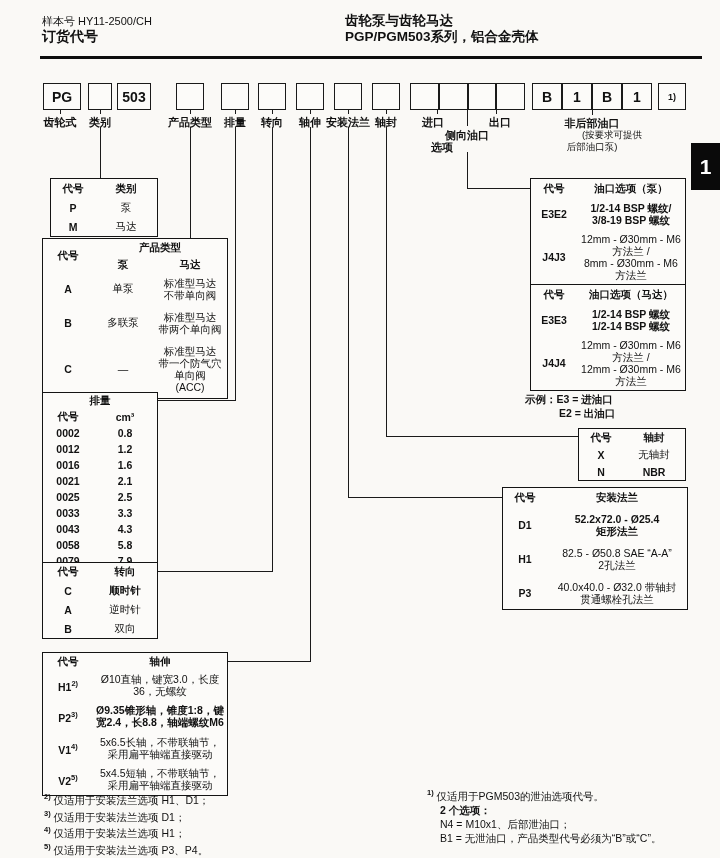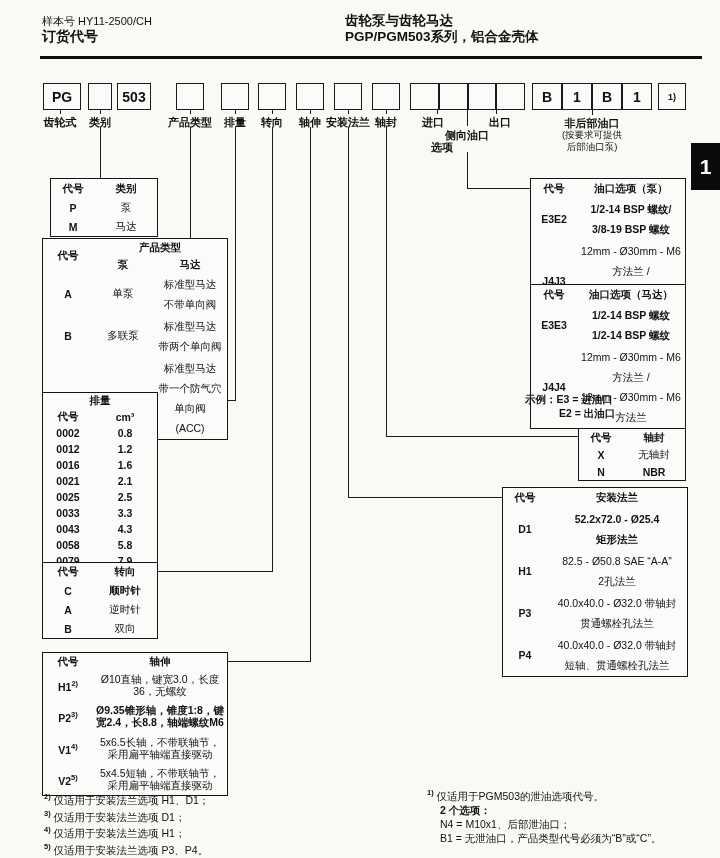--- a/index.html
+++ b/index.html
@@ -32,21 +32,21 @@
   .hl{position:absolute;height:1.2px;background:#1a1a1a;}
   
   table.tbl{position:absolute;border-collapse:collapse;border:1.8px solid #141414;background:#fcfbf9;}
   table.tbl td{border:0 solid #141414;padding:1px 3px;font-size:10.5px;text-align:center;vertical-align:middle;}
   td.hdr{font-weight:bold;}
   td.bb{border-bottom-width:1.4px;}
   td.bb2{border-bottom-width:1.8px;}
   td.bl{border-left-width:1.4px;}
   td.code{font-weight:bold;}
   td.top{vertical-align:top;padding-top:2px;}
-  td.pre{white-space:pre-line;line-height:20px;}
+  td.pre{white-space:pre-line;line-height:12px;}
   td.desc{text-align:left;font-size:9.8px;line-height:11.5px;padding:2px 3px;}
   sup.fn{font-size:7.5px;vertical-align:super;font-weight:bold;}
   
   .fnl{left:44px;top:790px;font-size:10.5px;line-height:14px;}
   .fnr{left:427px;top:786px;font-size:10.5px;line-height:14px;}
   .fnr .ind{padding-left:13px;}
   .exm{font-size:10.5px;line-height:14px;}
 </style>
 </head>
 <body>
@@ -104,21 +104,21 @@
   <div class="lbl" style="left:235px;top:115px;">排量</div>
   <div class="lbl" style="left:272px;top:115px;">转向</div>
   <div class="lbl" style="left:310px;top:115px;">轴伸</div>
   <div class="lbl" style="left:348px;top:115px;">安装法兰</div>
   <div class="lbl" style="left:386px;top:115px;">轴封</div>
   <div class="lbl" style="left:433px;top:115px;">进口</div>
   <div class="lbl" style="left:500px;top:115px;">出口</div>
   <div class="lbl" style="left:467px;top:128px;">侧向油口</div>
   <div class="lbl" style="left:442px;top:140px;">选项</div>
   <div class="lbl" style="left:592px;top:116px;">非后部油口</div>
-  <div class="lbl sm" style="left:592px;top:129px;">(按要求可提供</div>
+  <div class="lbl sm" style="left:612px;top:129px;">(按要求可提供</div>
   <div class="lbl sm" style="left:592px;top:141px;">后部油口泵)</div>
 
   <div class="vl" style="left:100px;top:127px;height:51px;"></div>
   <div class="vl" style="left:190px;top:127px;height:111px;"></div>
   <div class="vl" style="left:235px;top:127px;height:274px;"></div>
   <div class="hl" style="left:158px;top:400px;width:78px;"></div>
   <div class="vl" style="left:272px;top:127px;height:445px;"></div>
   <div class="hl" style="left:158px;top:571px;width:115px;"></div>
   <div class="vl" style="left:310px;top:127px;height:535px;"></div>
   <div class="hl" style="left:228px;top:661px;width:83px;"></div>
@@ -351,25 +351,20 @@
     <tr>
       <td class="code top" style="height:32px;">H1</td>
       <td class="bl pre">82.5 - Ø50.8 SAE “A-A”
 2孔法兰</td>
     </tr>
     <tr>
       <td class="code top" style="height:31px;">P3</td>
       <td class="bl pre">40.0x40.0 - Ø32.0 带轴封
 贯通螺栓孔法兰</td>
     </tr>
-    <tr>
-      <td class="code top" style="height:31px;">P4</td>
-      <td class="bl pre">40.0x40.0 - Ø32.0 带轴封
-短轴、贯通螺栓孔法兰</td>
-    </tr>
   </tbody>
     </table>
 
   <div class="abs fnl">
     <div><sup class="fn">2)</sup> <span>仅适用于安装法兰选项 H1、D1；</span></div>
     <div><sup class="fn">3)</sup> <span>仅适用于安装法兰选项 D1；</span></div>
     <div><sup class="fn">4)</sup> <span>仅适用于安装法兰选项 H1；</span></div>
     <div><sup class="fn">5)</sup> <span>仅适用于安装法兰选项 P3、P4。</span></div>
   </div>
 

